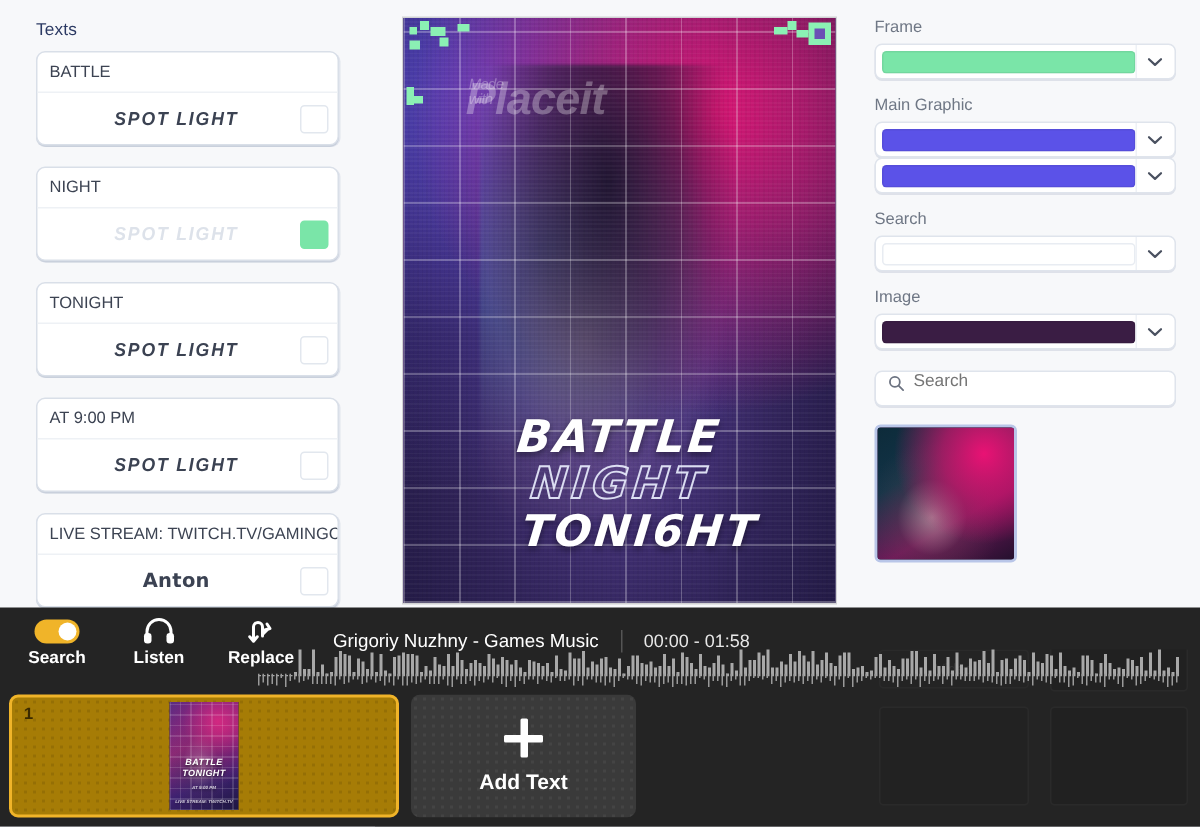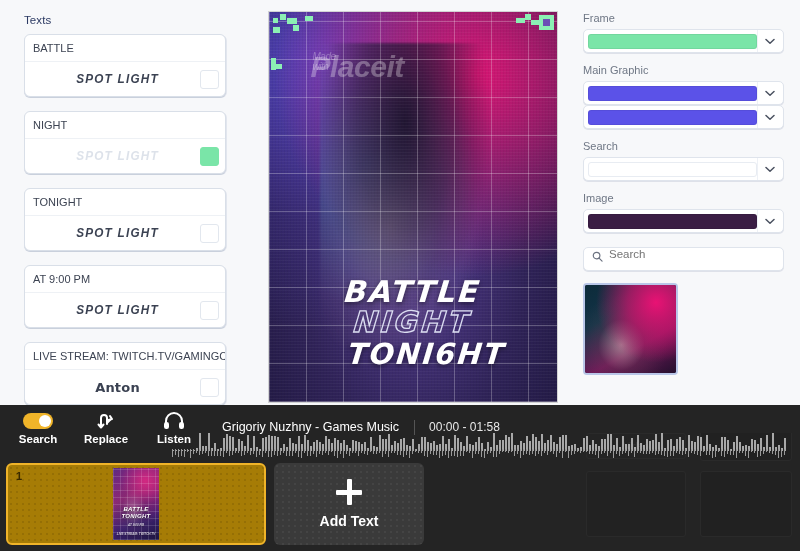--- a/index.html
+++ b/index.html
@@ -513,38 +513,38 @@
       <div class="ab-item">
         <span class="glyph">
           <span class="toggle">
               <span class="knob"></span>
             </span>
         </span>
         <span class="lbl">Search</span>
       </div>
       <div class="ab-item">
         <span class="glyph">
+          <svg width="22" height="18" viewBox="0 0 22 18">
+            <path d="M3 12 L3 9 A8 8 0 0 1 19 9 L19 12" fill="none" stroke="#fff" stroke-width="2" stroke-linecap="round"></path>
+            <rect x="1" y="10" width="5" height="7" rx="2.2" fill="#fff"></rect>
+            <rect x="16" y="10" width="5" height="7" rx="2.2" fill="#fff"></rect>
+          </svg>
+        </span>
+        <span class="lbl">Listen</span>
+      </div>
+      <div class="ab-item">
+        <span class="glyph">
           <svg width="20" height="19" viewBox="0 0 20 19">
             <path d="M5 14 L5 6 A3 3 0 0 1 11 6 L11 12" fill="none" stroke="#fff" stroke-width="2" stroke-linecap="round"></path>
             <path d="M14 4 L16 7 L12.5 8" fill="none" stroke="#fff" stroke-width="2" stroke-linecap="round" stroke-linejoin="round"></path>
             <path d="M11 11 L14 8" fill="none" stroke="#fff" stroke-width="2" stroke-linecap="round"></path>
             <path d="M2.5 12.5 L5 15.5 L7.5 12.5" fill="none" stroke="#fff" stroke-width="2" stroke-linecap="round" stroke-linejoin="round"></path>
           </svg>
         </span>
         <span class="lbl">Replace</span>
-      </div>
-      <div class="ab-item">
-        <span class="glyph">
-          <svg width="22" height="18" viewBox="0 0 22 18">
-            <path d="M3 12 L3 9 A8 8 0 0 1 19 9 L19 12" fill="none" stroke="#fff" stroke-width="2" stroke-linecap="round"></path>
-            <rect x="1" y="10" width="5" height="7" rx="2.2" fill="#fff"></rect>
-            <rect x="16" y="10" width="5" height="7" rx="2.2" fill="#fff"></rect>
-          </svg>
-        </span>
-        <span class="lbl">Listen</span>
       </div>
       <div class="track-name">
         <span>Grigoriy Nuzhny - Games Music</span>
         <span class="track-sep"></span>
         <span class="track-time">00:00 - 01:58</span>
       </div>
       <div class="wave" id="wave">
           <span style="height: 1px;"></span>
           <span style="height: 1px;"></span>
           <span style="height: 1px;"></span>

